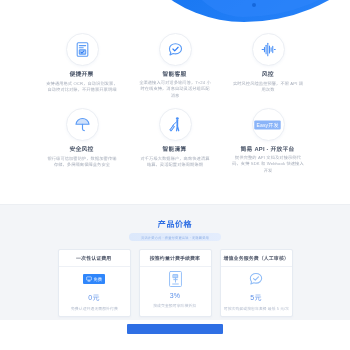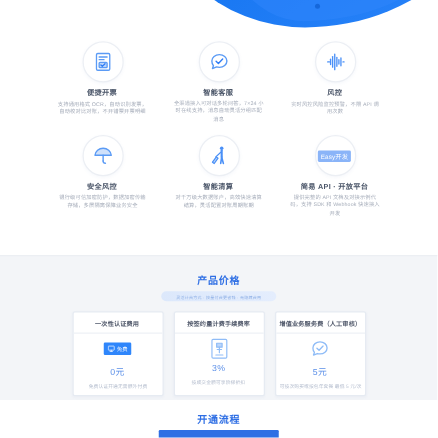--- a/index.html
+++ b/index.html
@@ -345,17 +345,16 @@
             <path d="M8.3 11.3l2.6 2.5 4.8-5"></path>
           </svg>
         </div>
         <div class="card-price">5元</div>
         <div class="card-note">可按次购买或按包年套餐 最低 5 元/次</div>
       </div>
     </div>
   </div>
 
   <div class="process">
-    <div class="sec-title">开通流程</div>
     <div class="process-bar"></div>
   </div>
 
 </div>
 
 </body></html>

